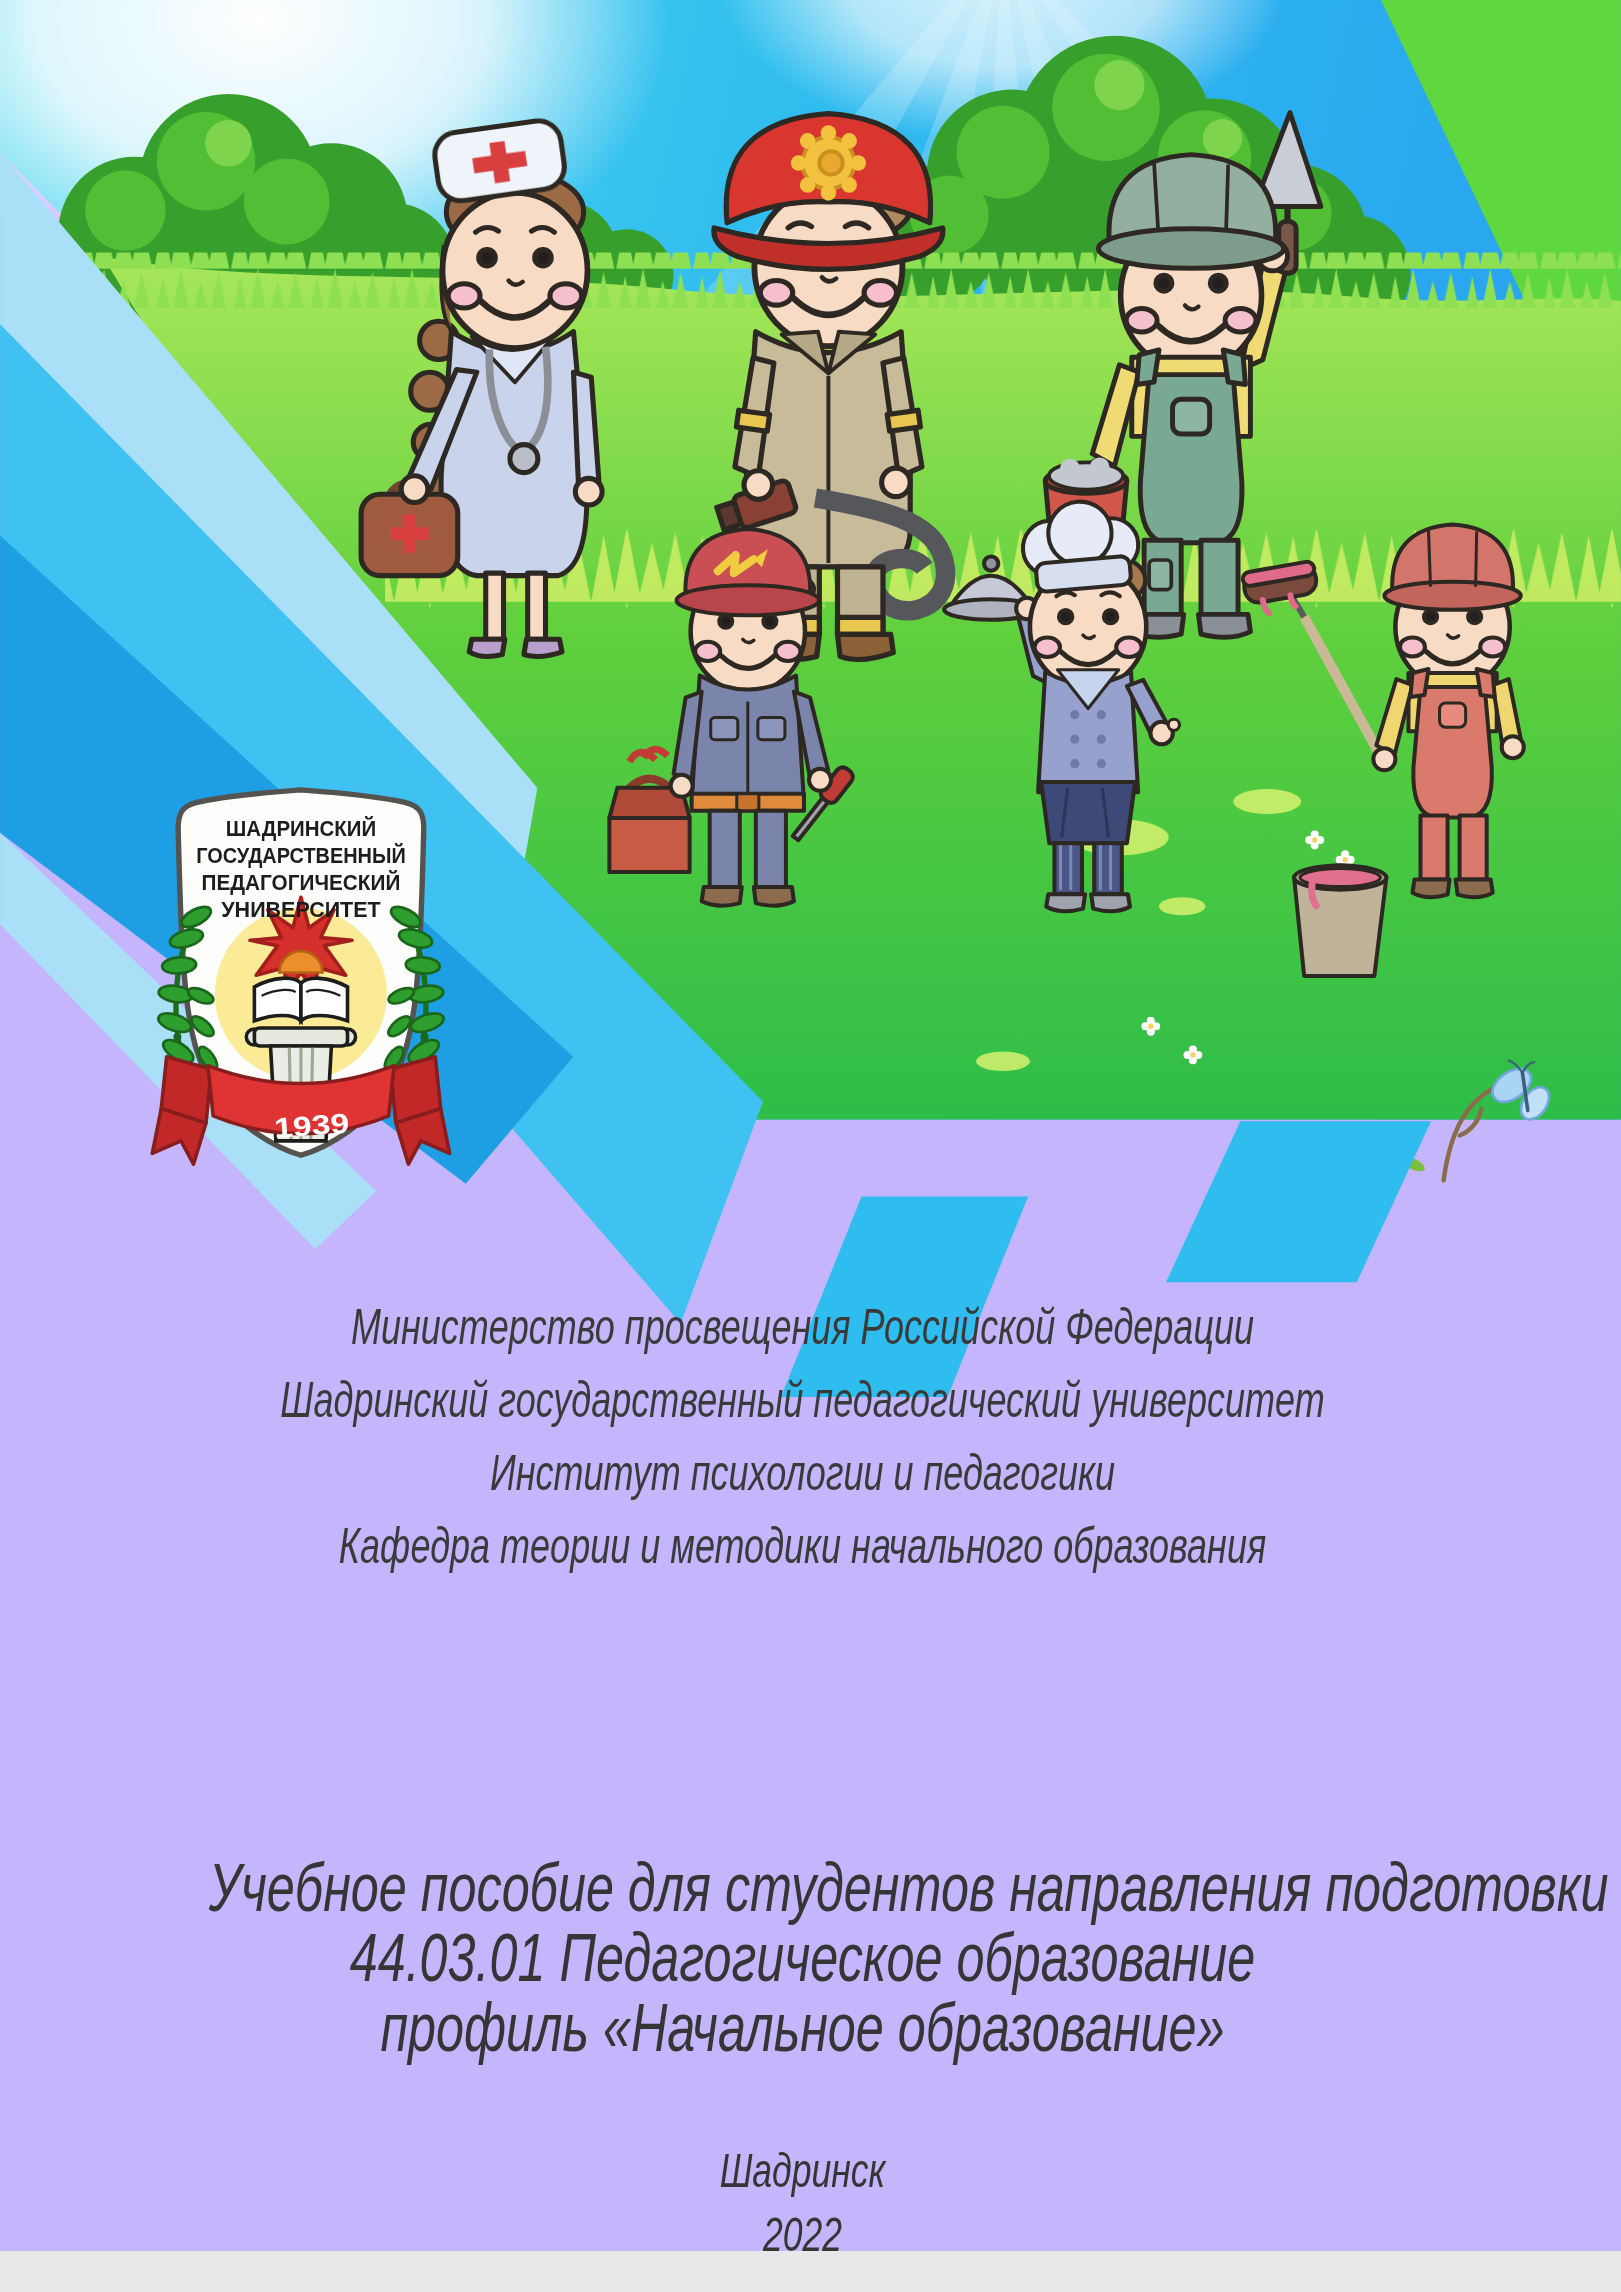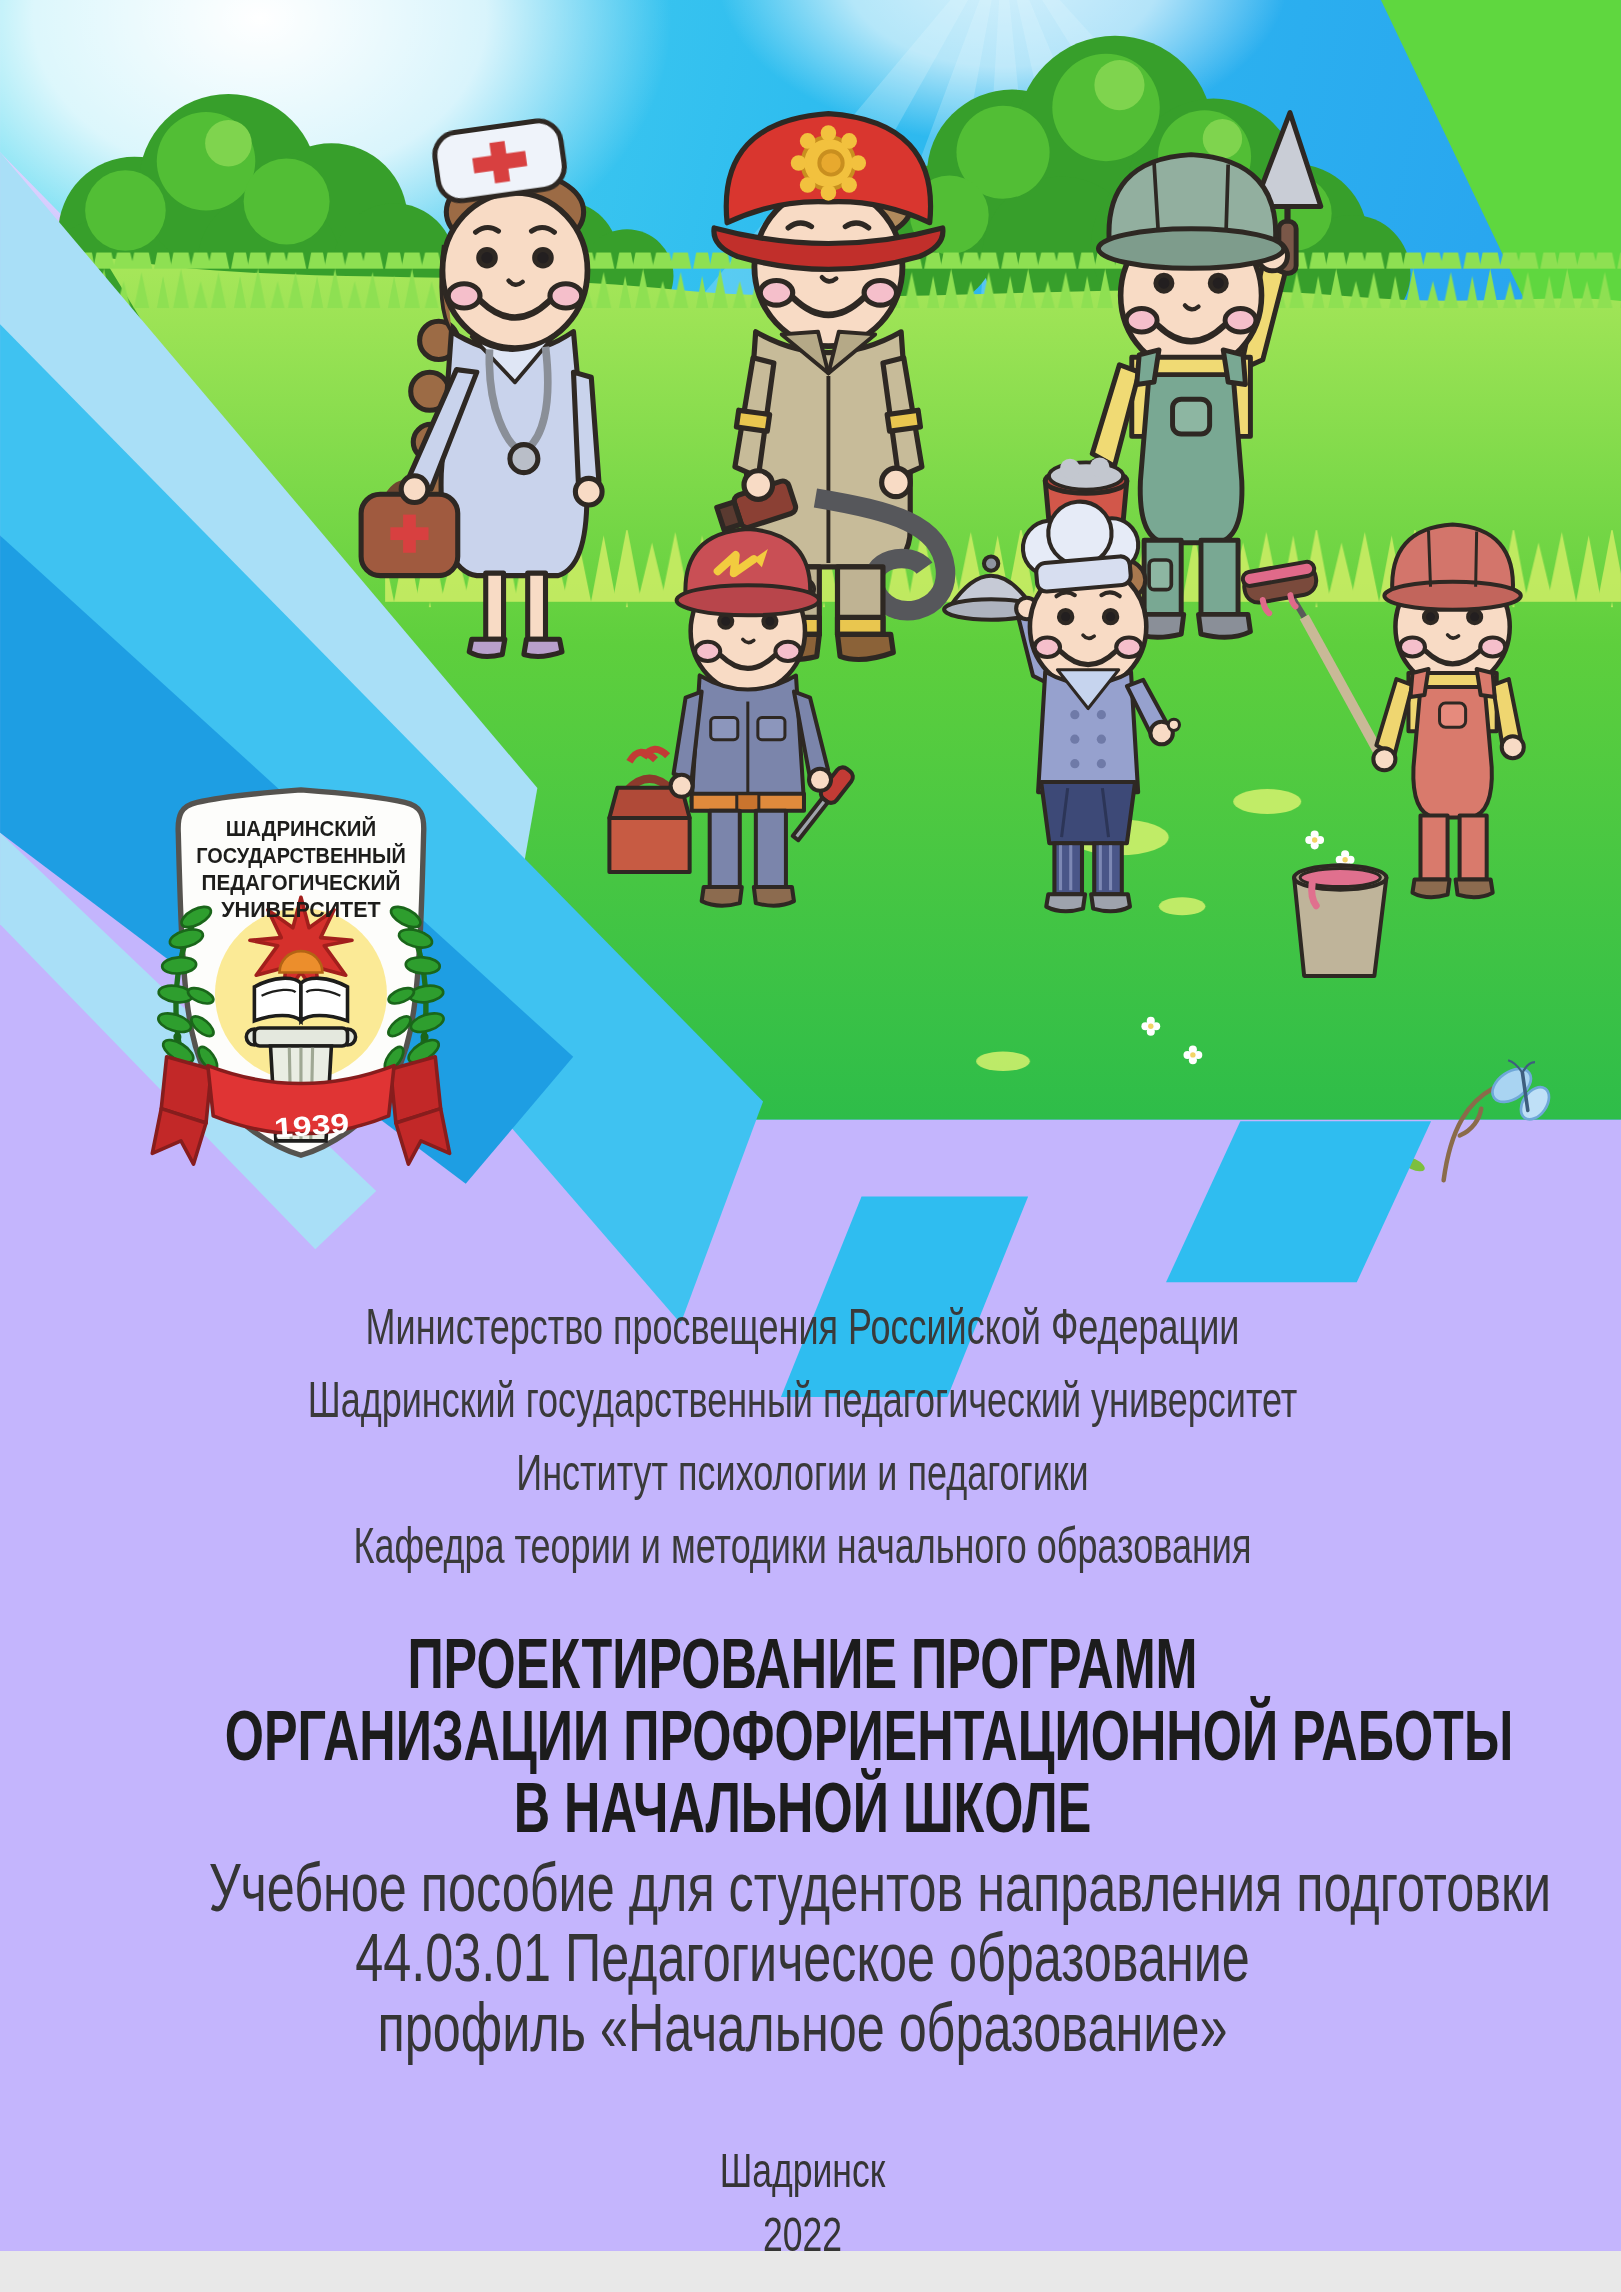--- a/index.html
+++ b/index.html
@@ -1,21 +1,21 @@
 <!DOCTYPE html>
 <html style="font-size:14.3px"><head>
 <meta charset="utf-8">
 <style>
   html,body{margin:0;padding:0;background:#e8e8e8;}
   .page{
     position:relative;width:1621px;height:2251px;background:#c4b5fd;
     overflow:hidden;font-family:"Liberation Sans", sans-serif;
   }
   .art{position:absolute;left:0;top:0;width:1621px;height:1397px;}
-  .textblock{position:absolute;left:0;right:16px;text-align:center;color:#3a3a3a;}
+  .textblock{position:absolute;left:0;right:16px;text-align:center;color:#3a3a3a;font-style:italic;}
   .line{display:block;transform:scaleX(0.72);transform-origin:50% 50%;white-space:nowrap;}
   .hdr{top:1291px;font-size:50px;line-height:73px;color:#3a3a3a;}
   .ttl{top:1628px;font-size:70px;line-height:72px;font-weight:bold;color:#1c1c1c;letter-spacing:0;}
   .ttl .line{transform:scaleX(0.72);}
   .sub{top:1852px;font-size:68px;line-height:70px;color:#353535;}
   .sub .line{transform:scaleX(0.74);}
   .imp{top:2139px;font-size:48px;line-height:64px;color:#353535;}
   .imp .line{transform:scaleX(0.74);}
 </style>
 </head>
@@ -509,25 +509,20 @@
     </g>
   </svg>
 
   <div class="textblock hdr">
     <span class="line">Министерство просвещения Российской Федерации</span>
     <span class="line">Шадринский государственный педагогический университет</span>
     <span class="line">Институт психологии и педагогики</span>
     <span class="line">Кафедра теории и методики начального образования</span>
   </div>
 
-  <div class="textblock ttl">
-    <span class="line">ПРОЕКТИРОВАНИЕ ПРОГРАММ</span>
-    <span class="line">ОРГАНИЗАЦИИ ПРОФОРИЕНТАЦИОННОЙ РАБОТЫ</span>
-    <span class="line">В НАЧАЛЬНОЙ ШКОЛЕ</span>
-  </div>
 
   <div class="textblock sub">
     <span class="line">Учебное пособие для студентов направления подготовки</span>
     <span class="line">44.03.01 Педагогическое образование</span>
     <span class="line">профиль «Начальное образование»</span>
   </div>
 
   <div class="textblock imp">
     <span class="line">Шадринск</span>
     <span class="line">2022</span>

